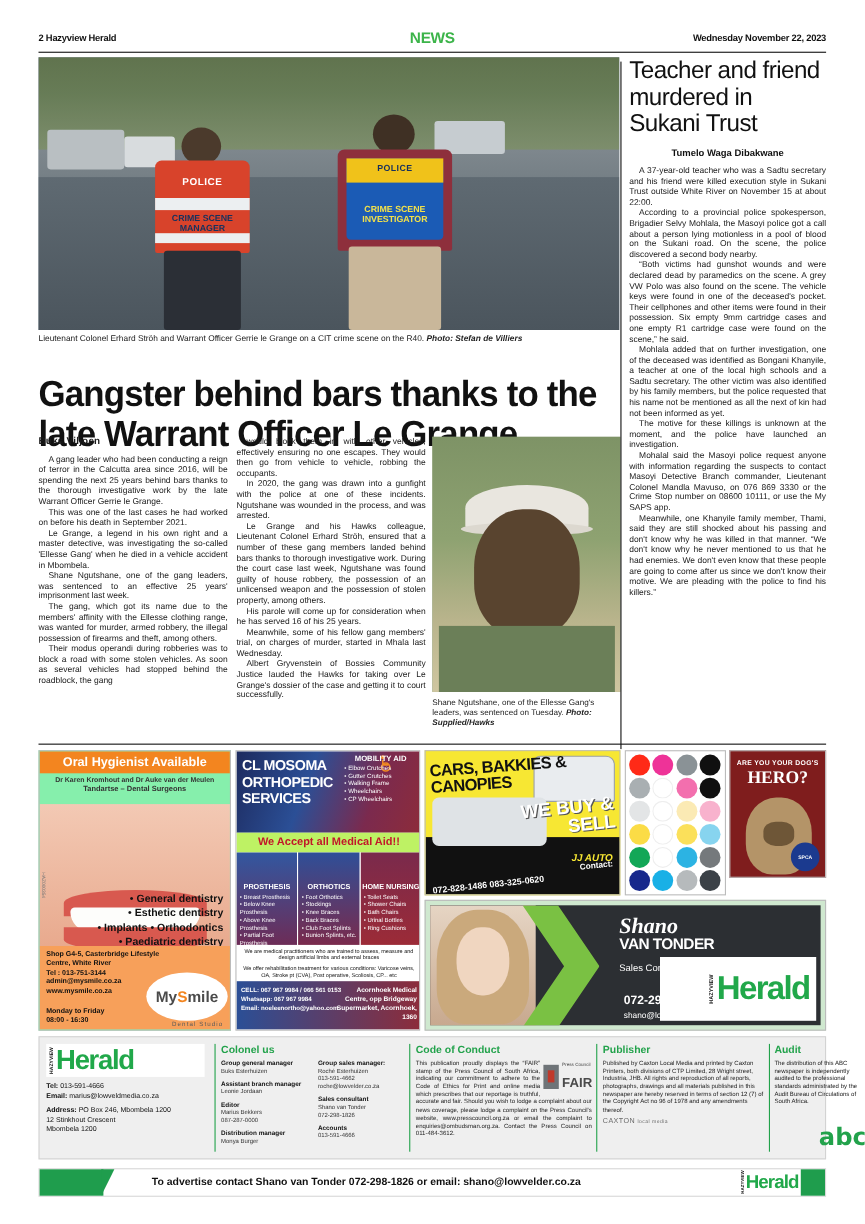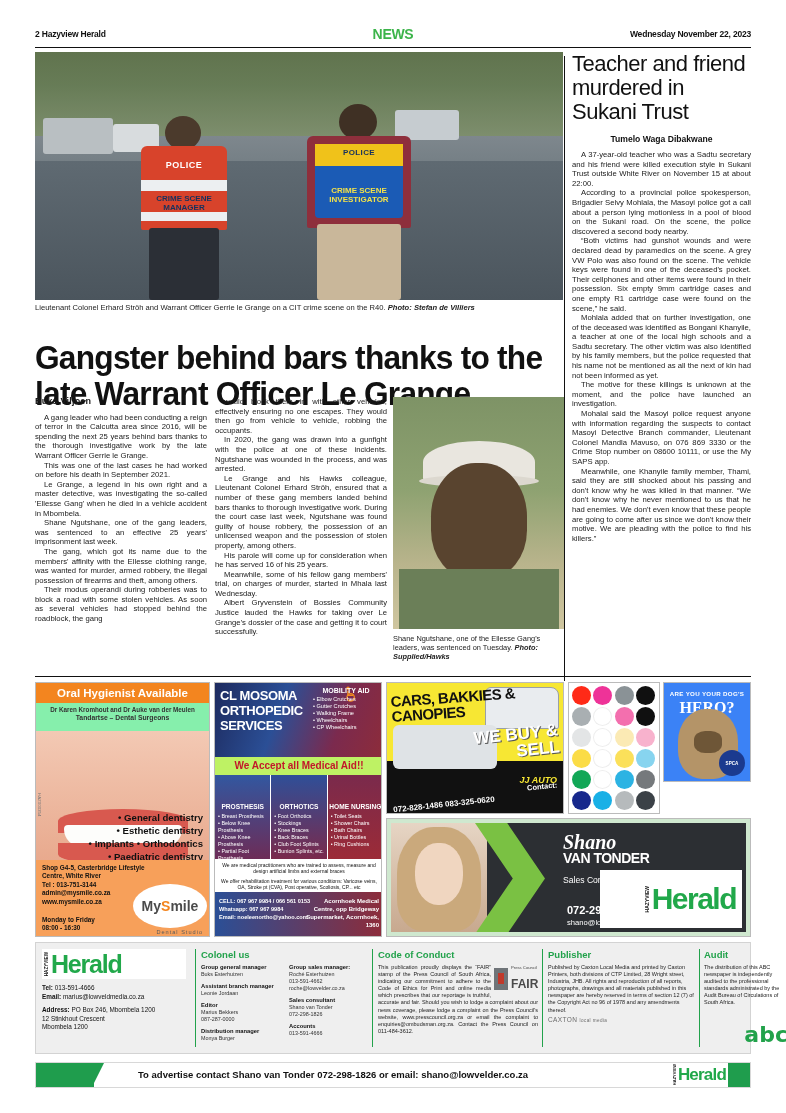--- a/index.html
+++ b/index.html
@@ -137,21 +137,21 @@
   .ad-cars .contact{position:absolute;right:6px;bottom:22px;font-size:7.5px;font-weight:bold;color:#fff;transform:rotate(-6deg);}
   .ad-cars .phones{position:absolute;left:6px;bottom:4px;font-size:8px;font-weight:bold;color:#fff;transform:rotate(-6deg);}
   .ad-cars .jj{position:absolute;right:6px;bottom:28px;font-size:9px;font-weight:bold;color:#f7e733;font-style:italic;}
 
   
   .ad-colour{left:568px;top:682px;width:92px;height:132px;border:1px solid #bbb;background:#fff;padding:3px;}
   .dotgrid{display:grid;grid-template-columns:repeat(4,1fr);grid-auto-rows:20px;gap:1px;}
   .dotgrid span{display:block;width:19px;height:19px;border-radius:50%;}
 
   
-  .ad-dog{left:663px;top:682px;width:88px;height:100px;border:1px solid #bbb;background:#3b82f6;}
+  .ad-dog{left:663px;top:682px;width:88px;height:116px;border:1px solid #bbb;background:#7f1d1d;}
   .ad-dog .l1{text-align:center;color:#fff;font-size:6.2px;font-weight:bold;margin-top:7px;letter-spacing:.3px;}
   .ad-dog .l2{text-align:center;color:#fff;font-size:16px;font-weight:bold;font-family:"Liberation Serif",serif;margin-top:2px;}
   .ad-dog .pup{position:absolute;left:14px;bottom:2px;width:60px;height:70px;background:#b49468;border-radius:46% 46% 40% 40%;}
   .ad-dog .snout{position:absolute;left:30px;bottom:28px;width:28px;height:22px;background:#6e5637;border-radius:40%;}
   .ad-dog .badge{position:absolute;right:5px;bottom:5px;width:26px;height:26px;border-radius:50%;background:#1b3a8f;color:#fff;
     font-size:4.6px;display:flex;align-items:center;justify-content:center;text-align:center;font-weight:bold;}
 
   
   .ad-shano{left:386px;top:818px;width:365px;height:119px;border:1px solid #bbb;background:#cfe8cf;}
   .ad-shano .inner{position:absolute;left:4px;top:4px;right:4px;bottom:4px;background:#2c2f33;overflow:hidden;}

